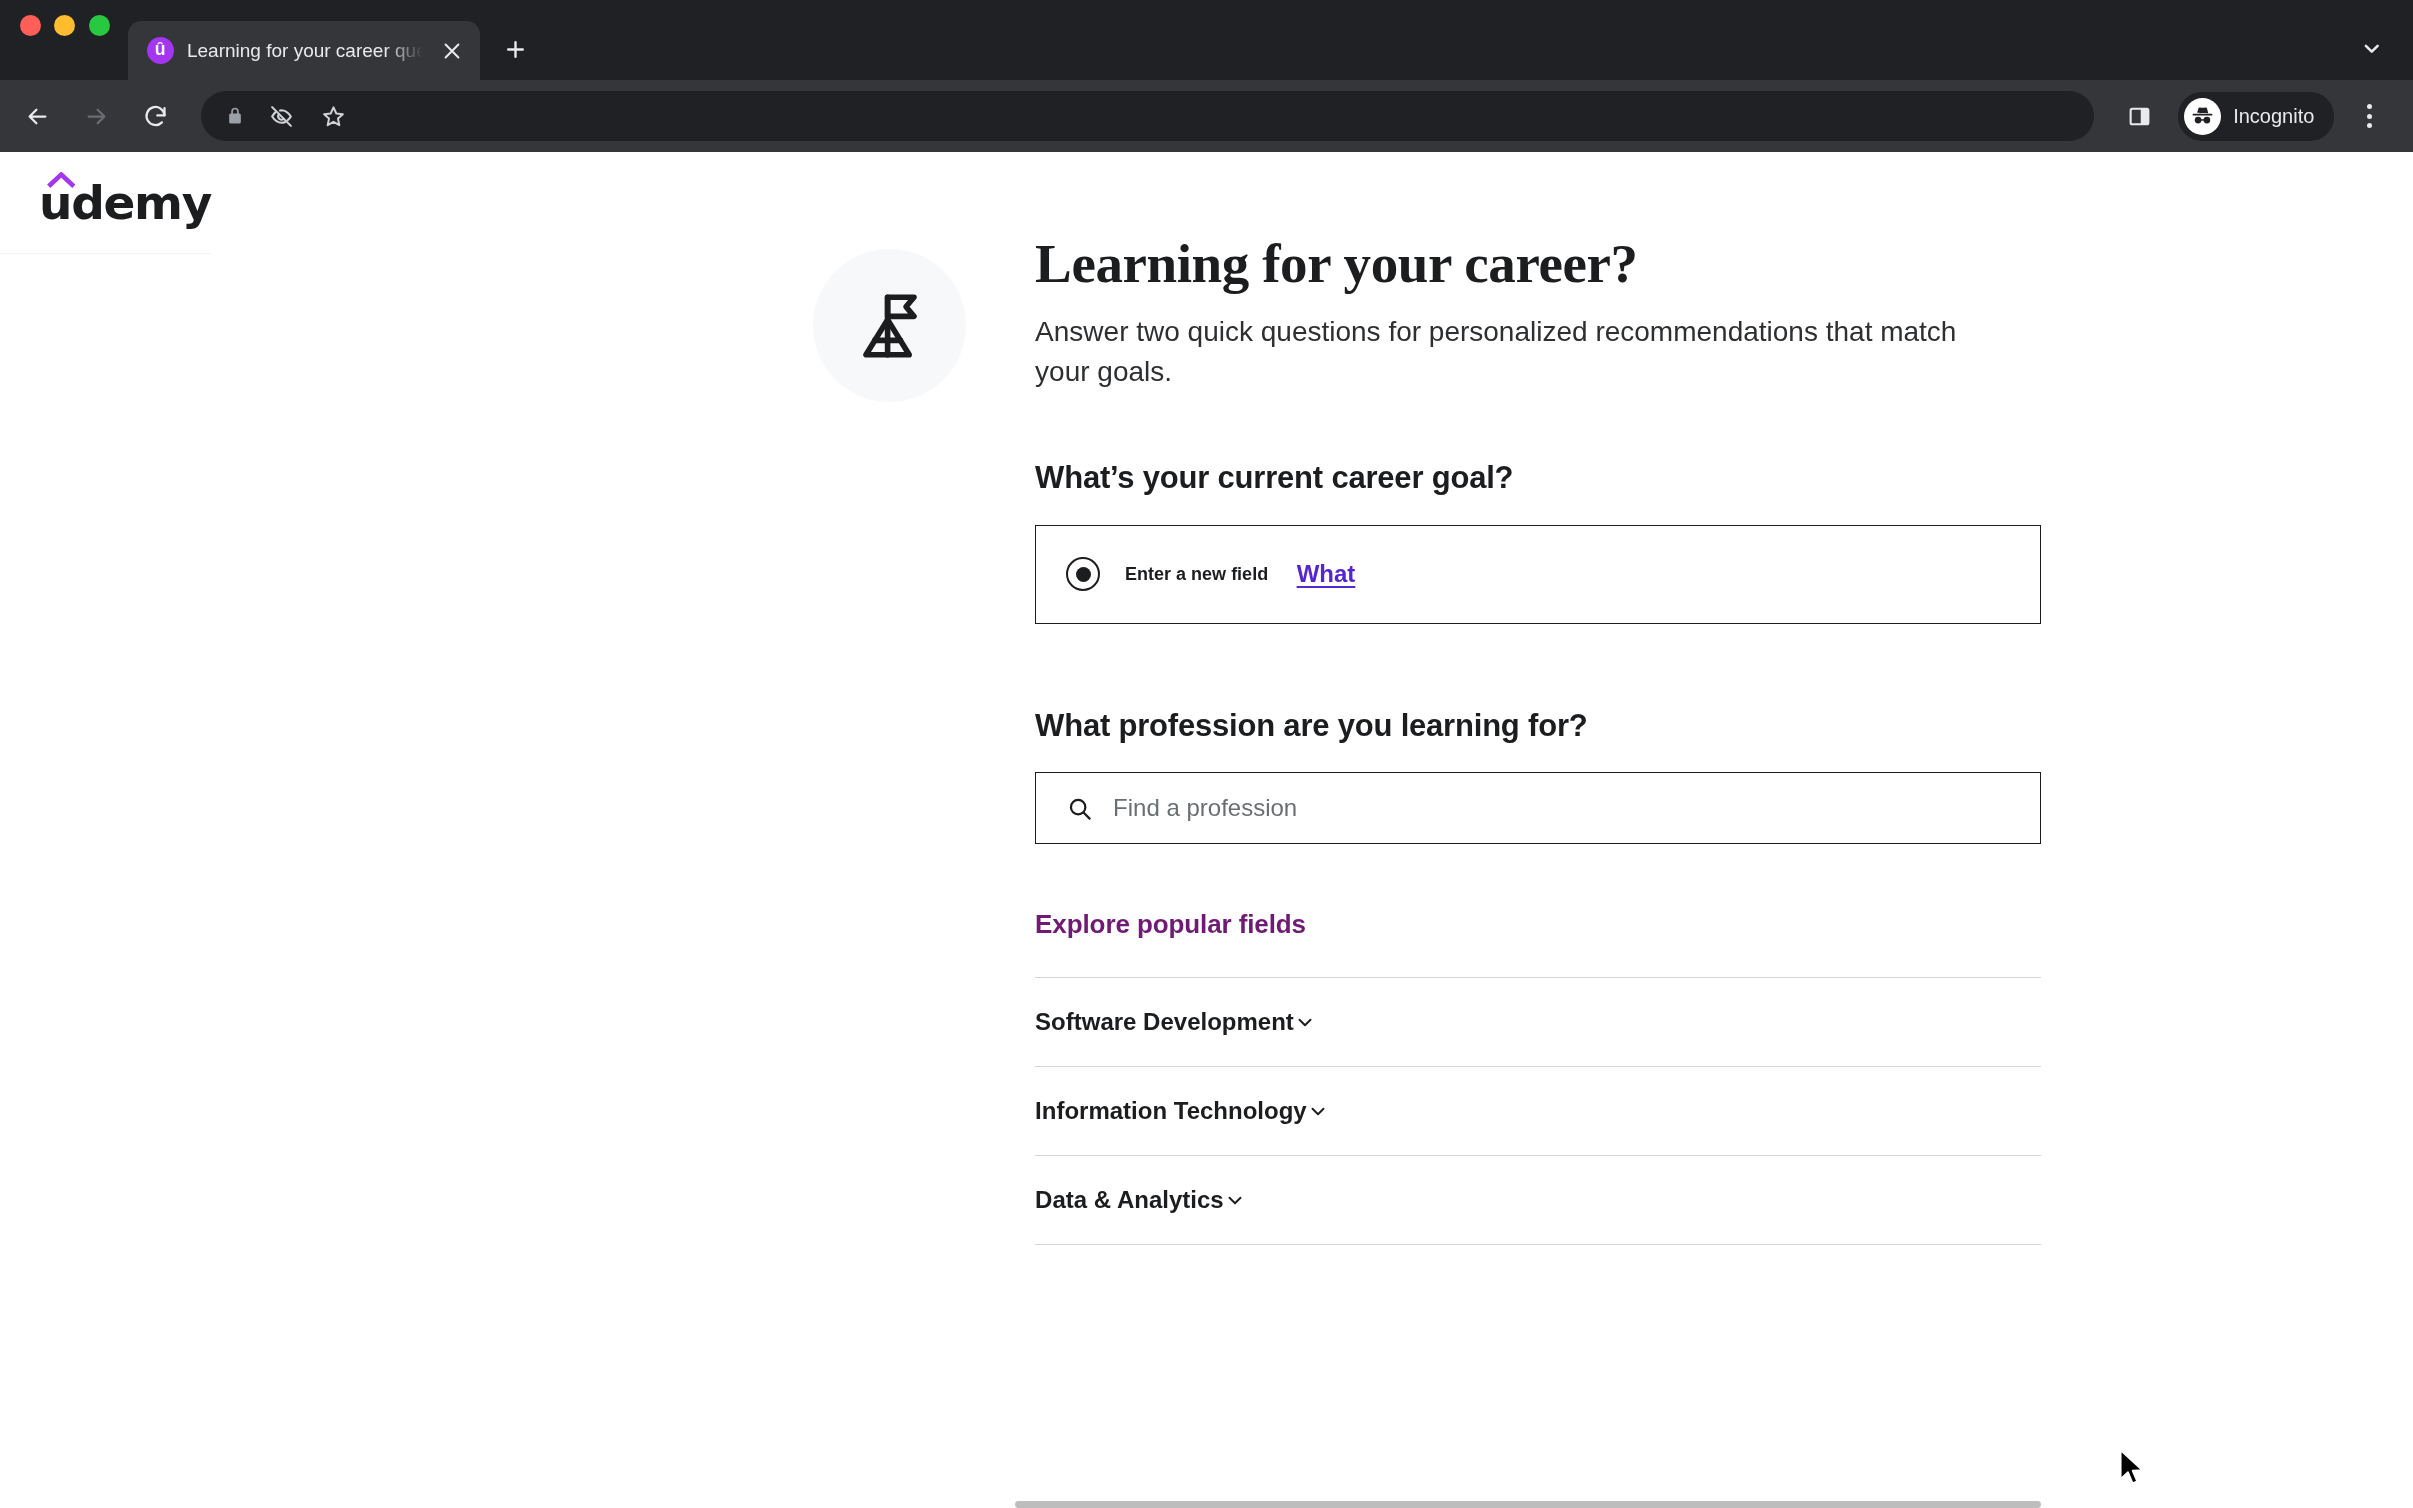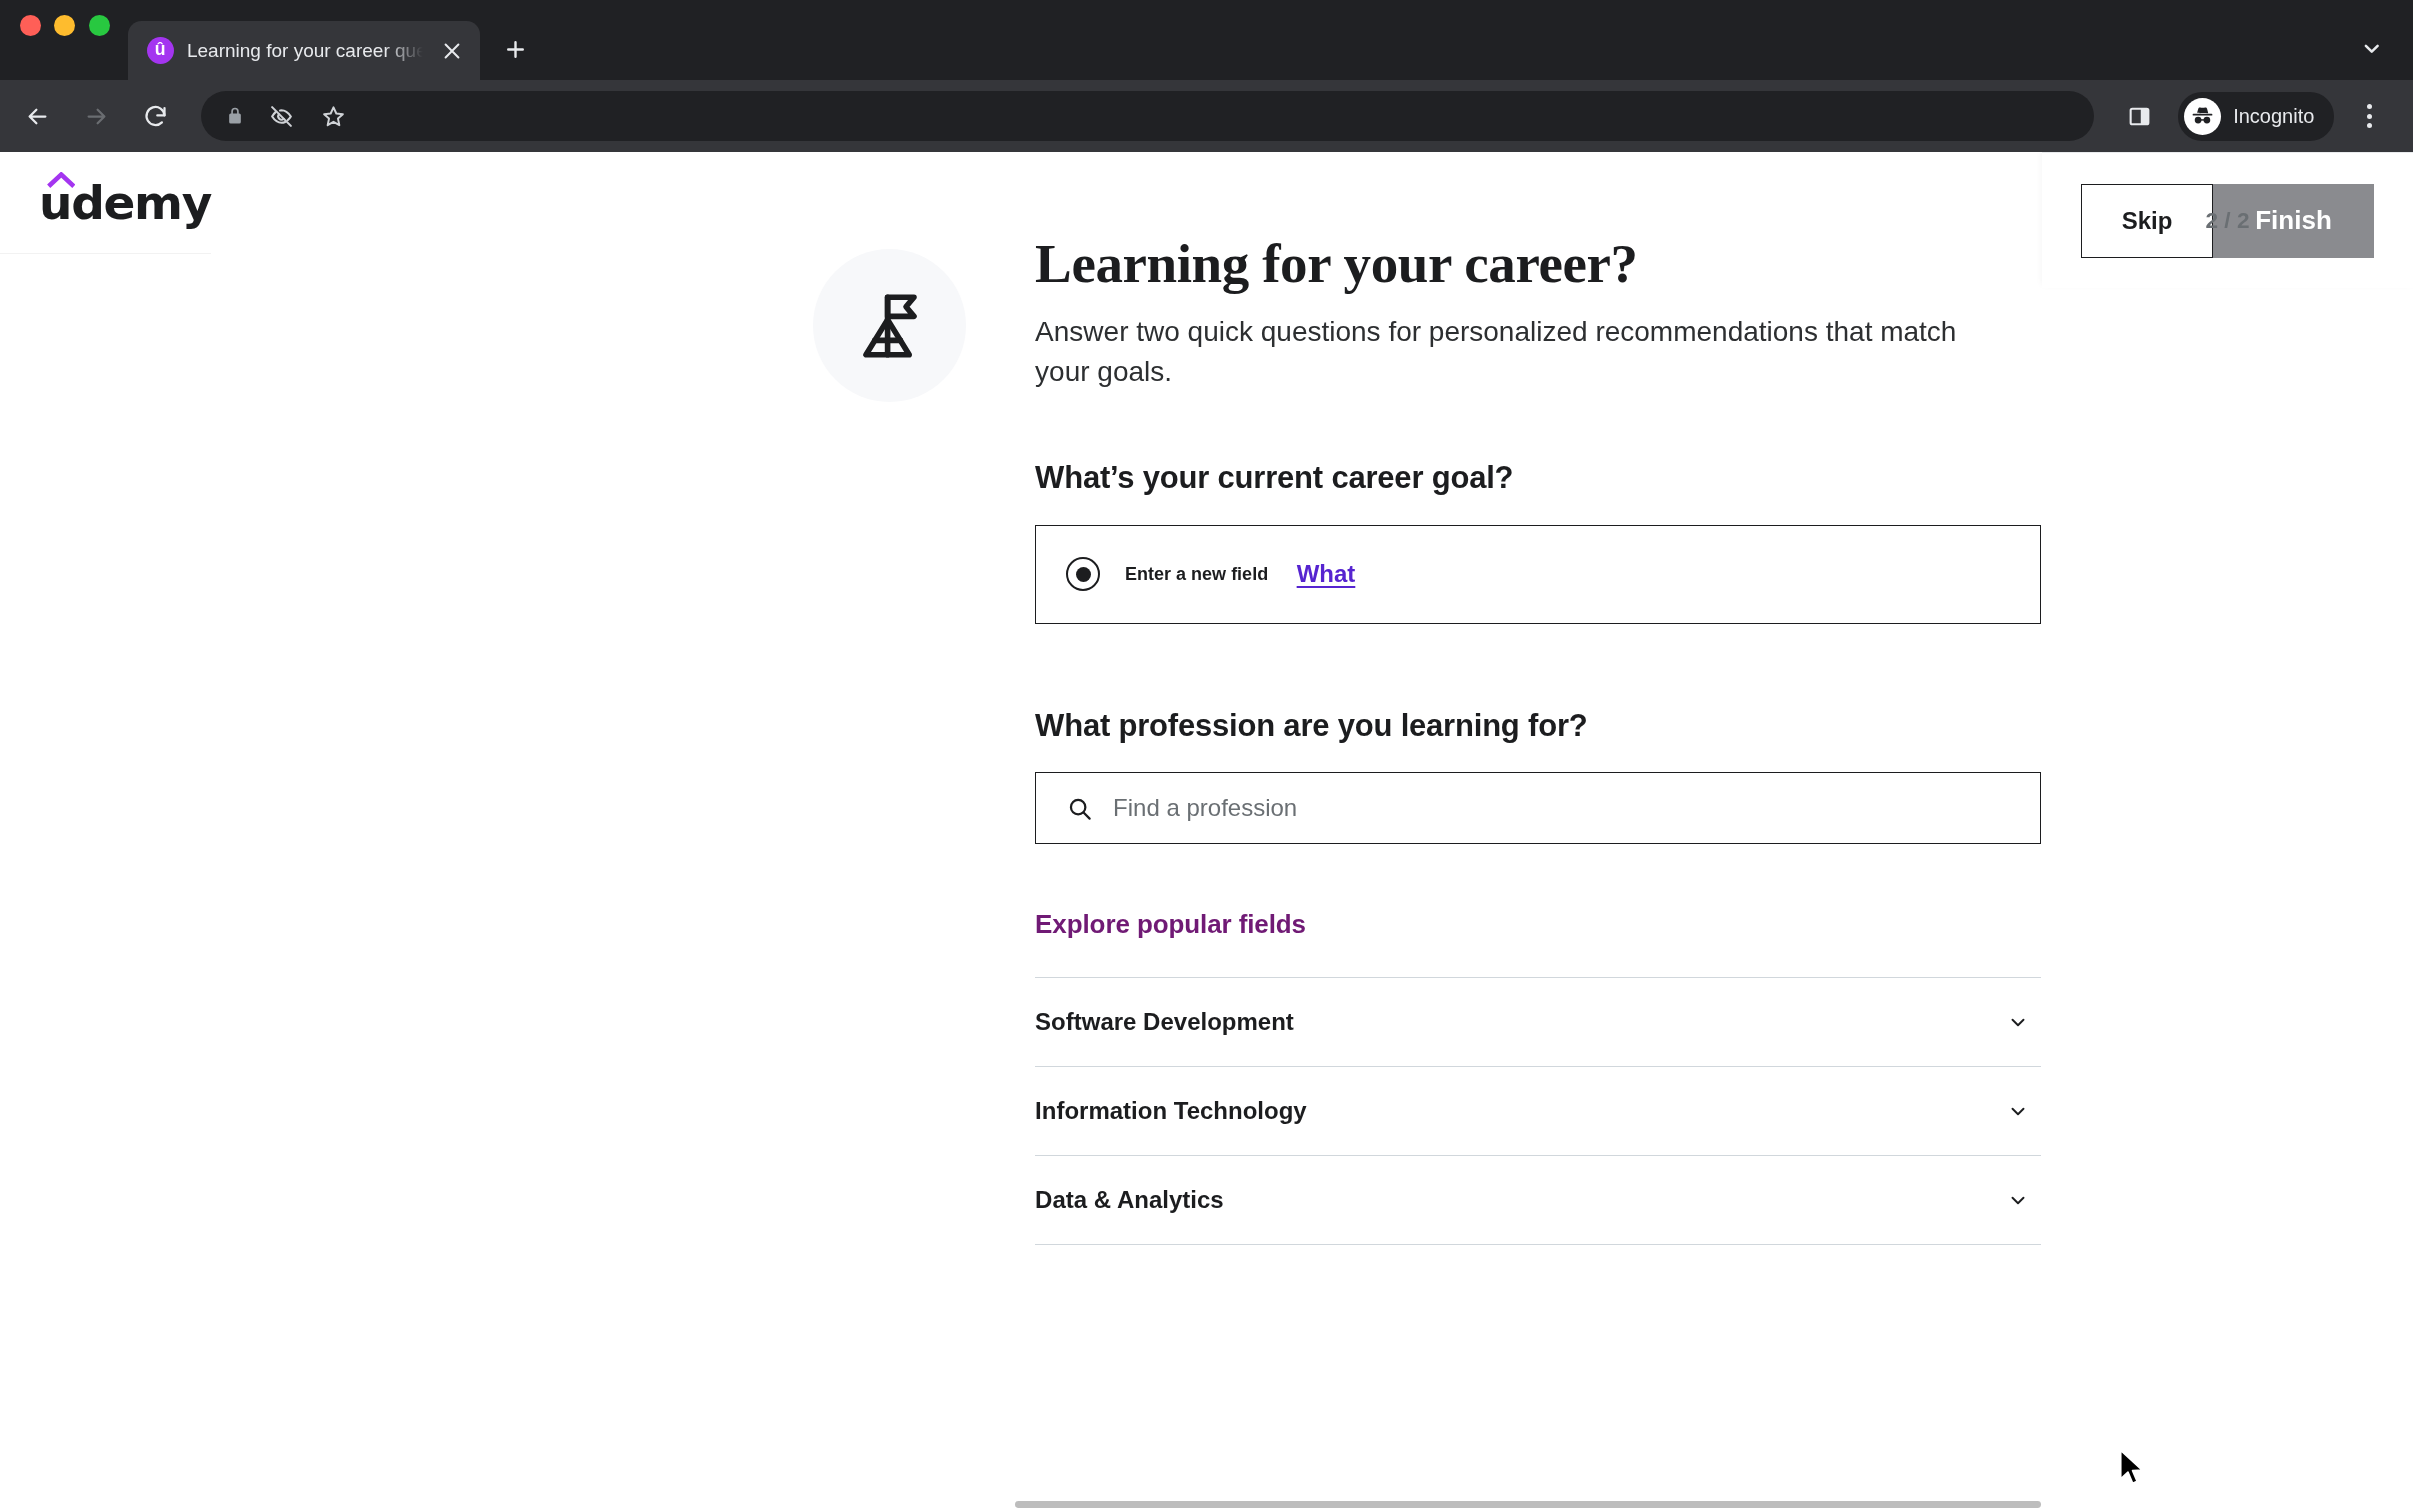--- a/index.html
+++ b/index.html
@@ -336,21 +336,21 @@
     margin-bottom: 0;
     letter-spacing: -0.1px;
   }
 
   .accordion { margin-top: 37px; }
   .acc-row {
     border-top: 0.8px solid #d1d7dc;
     height: 89px;
     display: flex;
     align-items: center;
-    justify-content: space-between;
+    justify-content: flex-start;
     padding-right: 11.7px;
     cursor: pointer;
   }
   .acc-label {
     font-size: 24px;
     font-weight: 700;
     color: #1c1d1f;
   }
   .acc-chev { color: #1c1d1f; display: flex; align-items: center; }
 
@@ -613,25 +613,20 @@
           </div>
 
         </div>
       </div>
 
       <div class="hscroll">
         <span class="thumb"></span>
       </div>
     </div>
 
-    <div class="footer">
-      <button class="skip-btn">Skip</button>
-      <span class="counter">2 / 2</span>
-      <button class="finish-btn" disabled="">Finish</button>
-    </div>
 
     <span class="cursor">
       <svg width="28.5" height="39" viewBox="0 0 20 28">
         <path d="M1 1 L1 21.5 L6.2 16.6 L9.6 24.6 L12.8 23.2 L9.5 15.5 L16.4 15.2 Z" fill="#000" stroke="#fff" stroke-width="1.2" stroke-linejoin="round"></path>
       </svg>
     </span>
 
   </div>
 </div>
 

